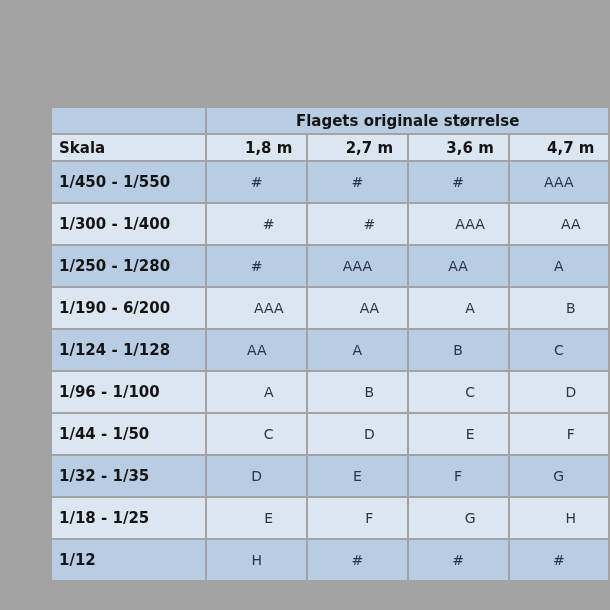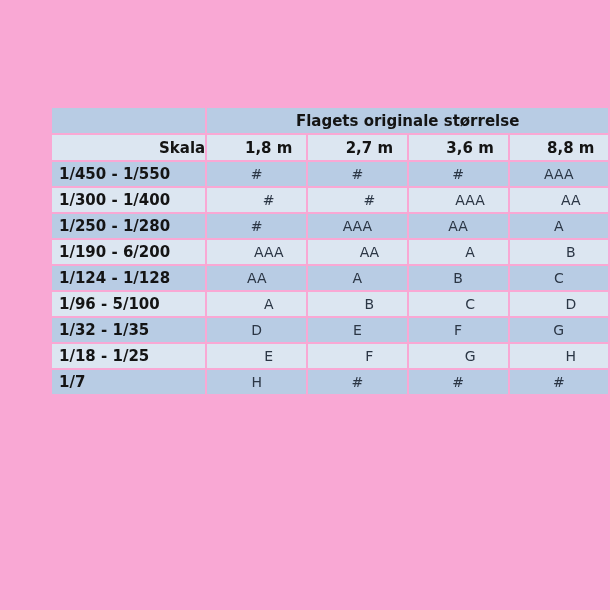--- a/index.html
+++ b/index.html
@@ -1,38 +1,38 @@
 <!DOCTYPE html>
 <html><head>
 <meta charset="utf-8">
 <style>
   html,body{margin:0;padding:0;background:#ffffff;}
   .stage{
     position:relative;
     width:610px;height:610px;
-    background:#f9a8d4;
+    background:#a3a3a3;
     overflow:hidden;
     font-family:"DejaVu Sans","Liberation Sans",sans-serif;
   }
   table.flag-table{
     position:absolute;
     left:50px;top:106px;
     border-collapse:separate;
     border-spacing:2px;
   }
   td{padding:0;vertical-align:middle;}
   .d{background:#b8cce4;}
   .l{background:#dce6f1;padding-left:24px;}
   td.skala{
-    width:154px;height:24px;
+    width:154px;height:40px;
     text-align:left;padding-left:7px;
     font-weight:bold;font-size:15px;color:#141414;
     white-space:nowrap;
   }
-  td.hrow{height:25px;text-align:right;}
+  td.hrow{height:25px;}
   td.title-cell{
     text-align:center;
     font-weight:bold;font-size:15px;color:#141414;
   }
   td.colhead{
     width:85px;text-align:center;
     font-weight:bold;font-size:15px;color:#141414;
   }
   td.val{
     width:85px;height:24px;
@@ -49,21 +49,21 @@
     <tbody>
         <tr>
       <td class="corner d hrow"></td>
       <td class="title-cell d hrow" colspan="4">Flagets originale størrelse</td>
     </tr>
     <tr>
       <td class="skala l hrow">Skala</td>
       <td class="colhead l hrow">1,8 m</td>
       <td class="colhead l hrow">2,7 m</td>
       <td class="colhead l hrow">3,6 m</td>
-      <td class="colhead l hrow">8,8 m</td>
+      <td class="colhead l hrow">4,7 m</td>
     </tr>
 
     <tr>
       <td class="skala d">1/450 - 1/550</td>
       <td class="val d">#</td>
       <td class="val d">#</td>
       <td class="val d">#</td>
       <td class="val d">AAA</td>
     </tr>
     <tr>
@@ -88,42 +88,49 @@
       <td class="val l">B</td>
     </tr>
     <tr>
       <td class="skala d">1/124 - 1/128</td>
       <td class="val d">AA</td>
       <td class="val d">A</td>
       <td class="val d">B</td>
       <td class="val d">C</td>
     </tr>
     <tr>
-      <td class="skala l">1/96 - 5/100</td>
+      <td class="skala l">1/96 - 1/100</td>
       <td class="val l">A</td>
       <td class="val l">B</td>
       <td class="val l">C</td>
       <td class="val l">D</td>
+    </tr>
+    <tr>
+      <td class="skala l">1/44 - 1/50</td>
+      <td class="val l">C</td>
+      <td class="val l">D</td>
+      <td class="val l">E</td>
+      <td class="val l">F</td>
     </tr>
     <tr>
       <td class="skala d">1/32 - 1/35</td>
       <td class="val d">D</td>
       <td class="val d">E</td>
       <td class="val d">F</td>
       <td class="val d">G</td>
     </tr>
     <tr>
       <td class="skala l">1/18 - 1/25</td>
       <td class="val l">E</td>
       <td class="val l">F</td>
       <td class="val l">G</td>
       <td class="val l">H</td>
     </tr>
     <tr>
-      <td class="skala d">1/7</td>
+      <td class="skala d">1/12</td>
       <td class="val d">H</td>
       <td class="val d">#</td>
       <td class="val d">#</td>
       <td class="val d">#</td>
     </tr>
   </tbody>
     </table>
 </div>
 
 </body></html>

